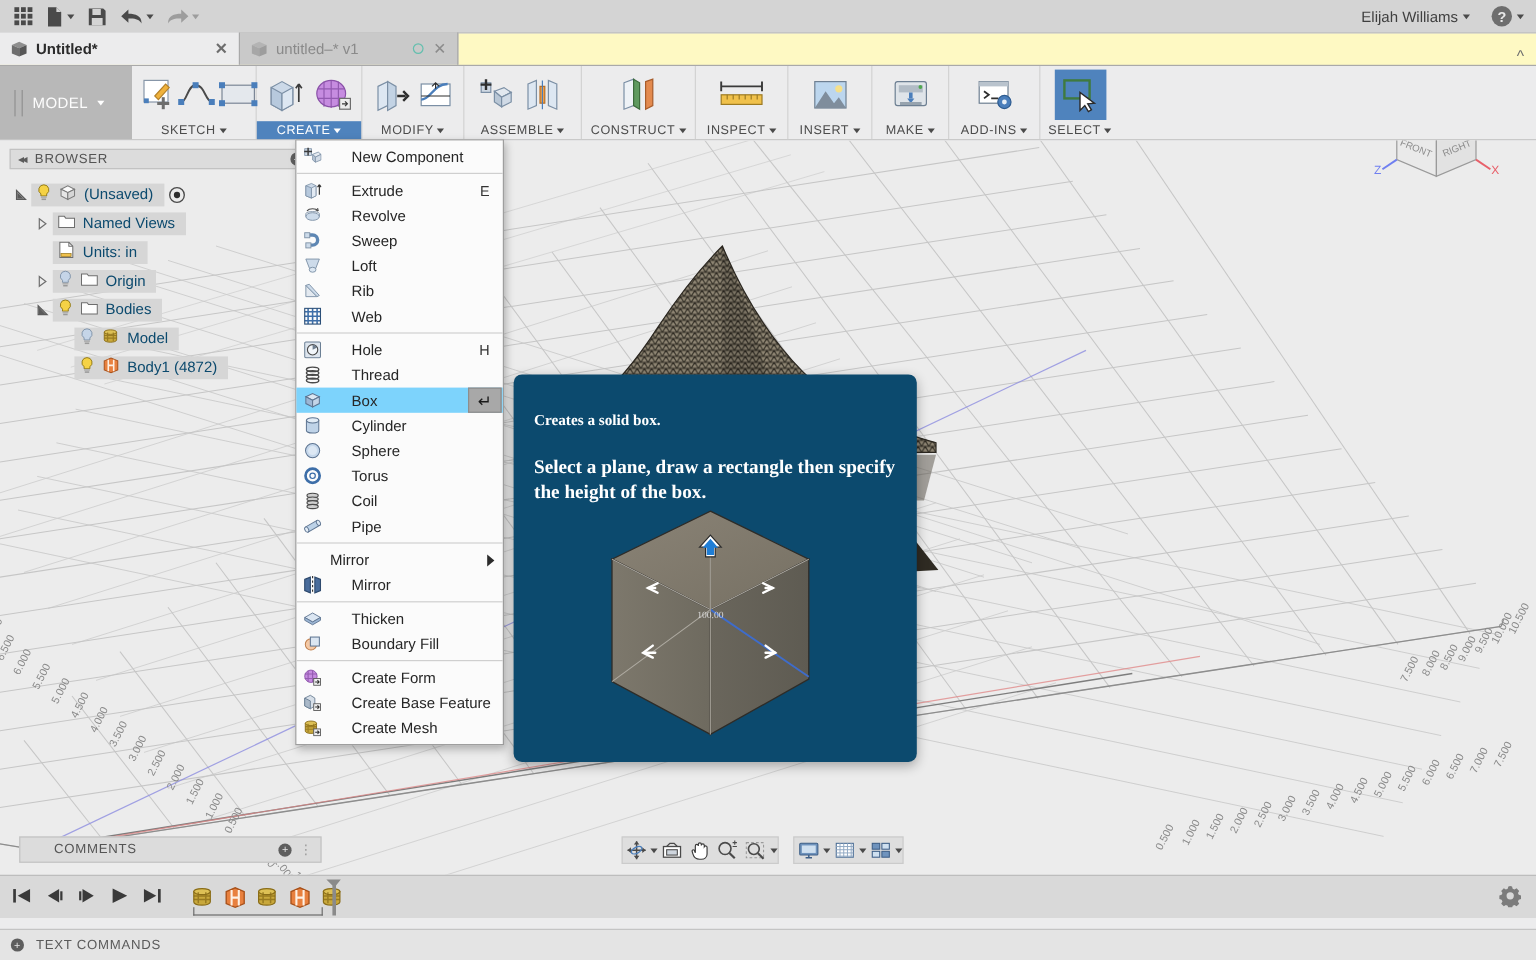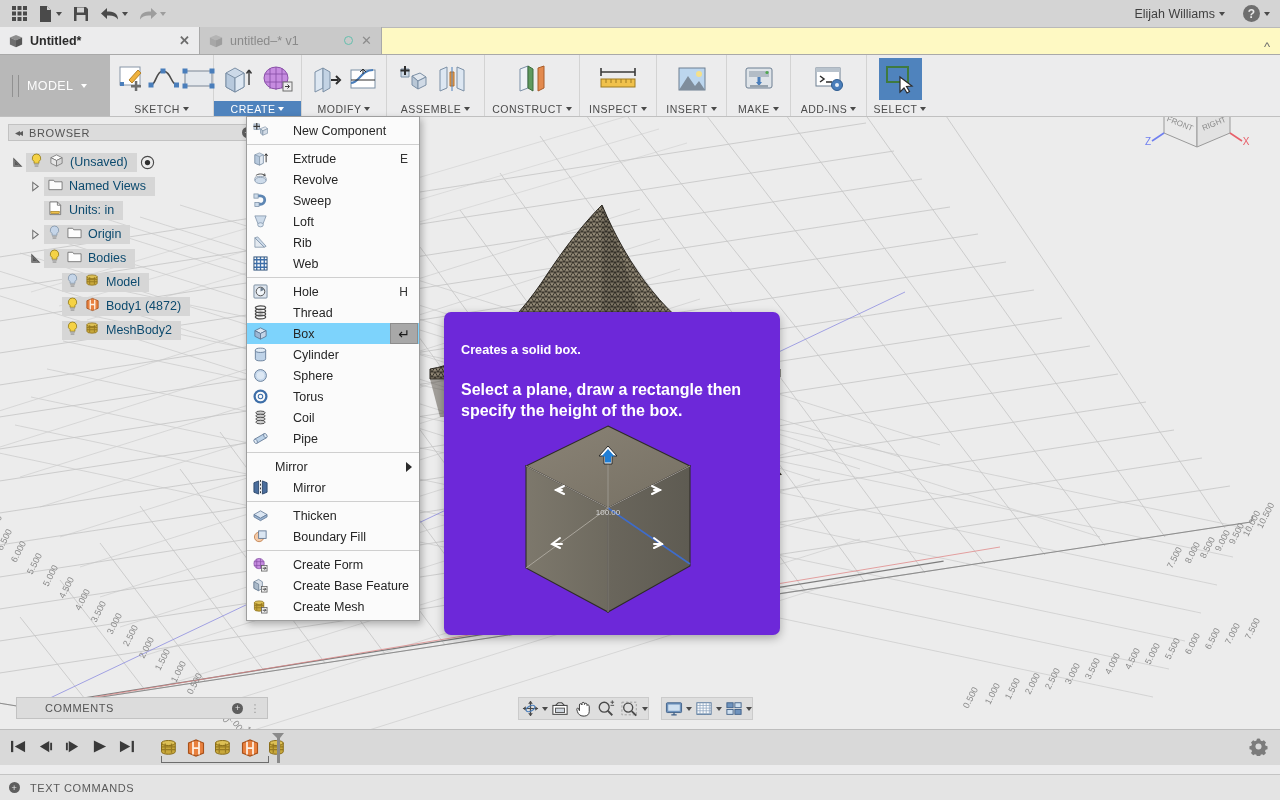--- a/index.html
+++ b/index.html
@@ -113,23 +113,23 @@
   .msep { height:1px; background:#cfcfcf; margin:3px 0; }
   .submenu-arrow { width:0;height:0;border-top:5px solid transparent;border-bottom:5px solid transparent;border-left:6px solid #2b2b2b; }
   .enterkey {
     position:absolute; right:1px; top:0px; width:28px; height:21px;
     background:#a8a8a8; border:1px solid #8d8d8d; display:flex;
     align-items:center; justify-content:center; font-size:14px; color:#1a1a1a;
   }
 
   
   .tooltip {
-    position:absolute; left:444px; top:312px; width:336px; height:323px;
-    background:#6d28d9; border-radius:7px; box-shadow:0 3px 10px rgba(0,0,0,.3); z-index:70;
-    color:#fff; padding:30px 18px 0 17px;
+    position:absolute; left:428px; top:312px; width:336px; height:323px;
+    background:#0c4a6e; border-radius:7px; box-shadow:0 3px 10px rgba(0,0,0,.3); z-index:70;
+    color:#fff; padding:30px 18px 0 17px;font-family:Liberation Serif, serif;
   }
   .tt-title { font-size:12.7px; font-weight:bold; line-height:1.3; }
   .tt-body { font-size:16px; font-weight:bold; line-height:1.35; margin-top:20px; }
   .tt-img { position:absolute; left:0; top:100px; width:336px; height:223px; display:flex; align-items:center; justify-content:center; }
 
   
   .navbar {
     position:absolute; left:518px; top:697px; width:244px; height:23px; display:flex; align-items:center;
   }
   .navgrp { display:flex; align-items:center; background:#dedede; border:1px solid #cbcbcb; height:23px; }
@@ -827,40 +827,20 @@
                 <rect x="4.4" y="11.4" width="5.2" height="1.5" fill="#b0b0b0"></rect>
                 <rect x="5" y="13.3" width="4" height="1.4" fill="#9a9a9a"></rect>
               </svg></span>
             <span><svg width="15" height="15" viewBox="0 0 16 16">
                 <path d="M2 4 L8 1.5 L14 4 L14 12 L8 14.5 L2 12 Z" fill="#e8803e" stroke="#a8511a" stroke-width=".9"></path>
                 <path d="M5.6 3 L5.6 13.2 M10.4 3 L10.4 13.2 M5.6 8 h4.8" stroke="#fdf0e4" stroke-width="1.4" fill="none"></path>
               </svg></span>
             <span class="tlabel">Body1 (4872)</span>
           </span>
         </div>
-        <div class="trow">
-          <span class="tw"></span>
-          <span class="tw"></span>
-          <span class="tw"></span>
-          <span class="tpill">
-            <span><svg width="13" height="15" viewBox="0 0 14 16">
-                <path d="M7 1 a4.5 4.5 0 0 1 2.6 8.2 L9.6 11 h-5.2 l0-1.8 A4.5 4.5 0 0 1 7 1z" fill="#f5d245" stroke="#8a7312" stroke-width=".8"></path>
-                <rect x="4.4" y="11.4" width="5.2" height="1.5" fill="#b0b0b0"></rect>
-                <rect x="5" y="13.3" width="4" height="1.4" fill="#9a9a9a"></rect>
-              </svg></span>
-            <span><svg width="15" height="15" viewBox="0 0 16 16">
-                <path d="M2 4 h11 v7 a5.5 2 0 0 1 -11 0 z" fill="#c8a83c" stroke="#8a6d18" stroke-width=".8"></path>
-                <ellipse cx="7.5" cy="4" rx="5.5" ry="2" fill="#ddc055" stroke="#8a6d18" stroke-width=".8"></ellipse>
-                <g stroke="#8a6d18" opacity=".75">
-                  <path d="M2 7 h11 M2 9.3 h11 M5 4.4 v7.4 M10 4.4 v7.4"></path>
-                </g>
-              </svg></span>
-            <span class="tlabel">MeshBody2</span>
-          </span>
-        </div>
       </div>
   </div>
 
   <div class="menu" id="create-menu">
       <div class="mrow">
         <span class="micon">
           <svg width="15" height="15" viewBox="0 0 16 16">
             <path d="M8 6 L13 4 L15.5 6 L10.5 8.5 Z" fill="#e5eaf0" stroke="#7b8fa5" stroke-width=".7"></path>
             <path d="M8 6 L10.5 8.5 L10.5 13 L8 11 Z" fill="#b9c7d6" stroke="#7b8fa5" stroke-width=".7"></path>
             <path d="M15.5 6 L10.5 8.5 L10.5 13 L15.5 11 Z" fill="#d2dbe6" stroke="#7b8fa5" stroke-width=".7"></path>

